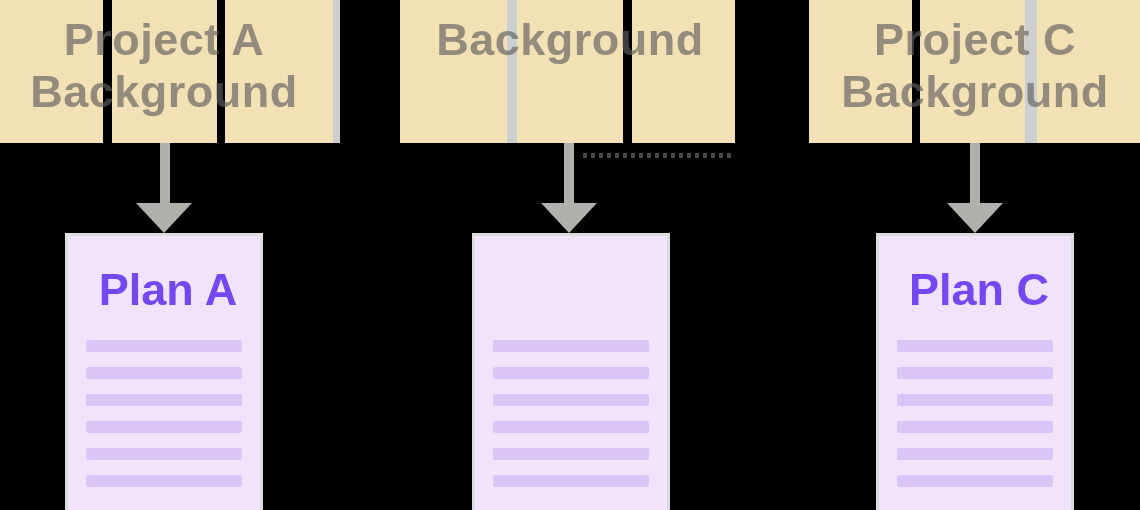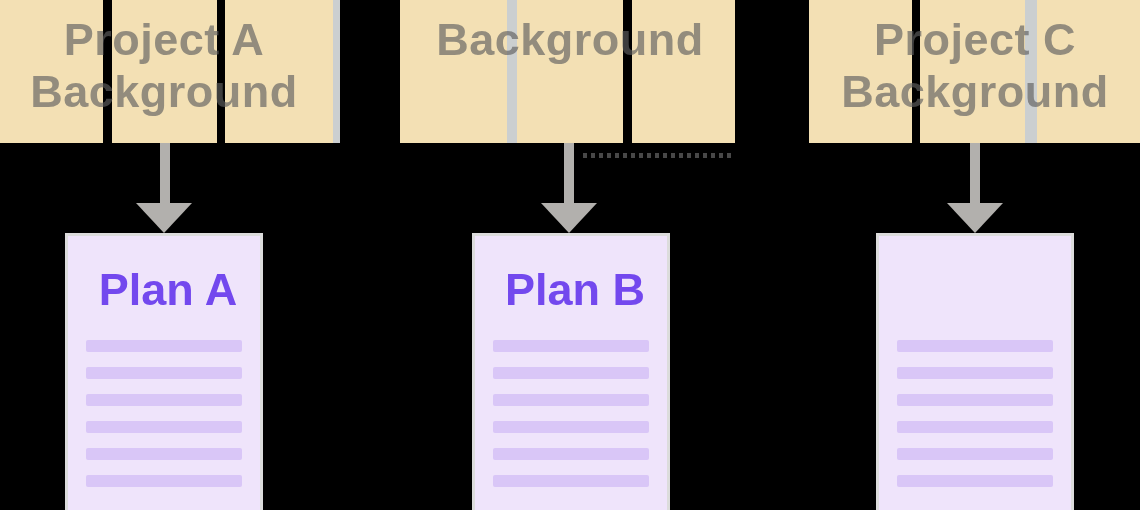--- a/index.html
+++ b/index.html
@@ -133,21 +133,20 @@
     <div class="src-card gb-c3"></div>
     <div class="ghost-title gb-title">
       <div>Background</div>
     </div>
     <div class="dotted-line"></div>
     <div class="arrow gb-arrow">
       <div class="stem"></div>
       <div class="head"></div>
     </div>
     <div class="plan-card gb-plan">
-      <div class="plan-title">Plan B</div>
       <div class="plan-lines">
         <div class="plan-line"></div>
         <div class="plan-line"></div>
         <div class="plan-line"></div>
         <div class="plan-line"></div>
         <div class="plan-line"></div>
         <div class="plan-line"></div>
       </div>
     </div>
   </div>
@@ -159,20 +158,21 @@
     <div class="src-card gc-c3"></div>
     <div class="ghost-title gc-title">
       <div>Project C</div>
       <div>Background</div>
     </div>
     <div class="arrow gc-arrow">
       <div class="stem"></div>
       <div class="head"></div>
     </div>
     <div class="plan-card gc-plan">
+      <div class="plan-title">Plan C</div>
       <div class="plan-lines">
         <div class="plan-line"></div>
         <div class="plan-line"></div>
         <div class="plan-line"></div>
         <div class="plan-line"></div>
         <div class="plan-line"></div>
         <div class="plan-line"></div>
       </div>
     </div>
   </div>

